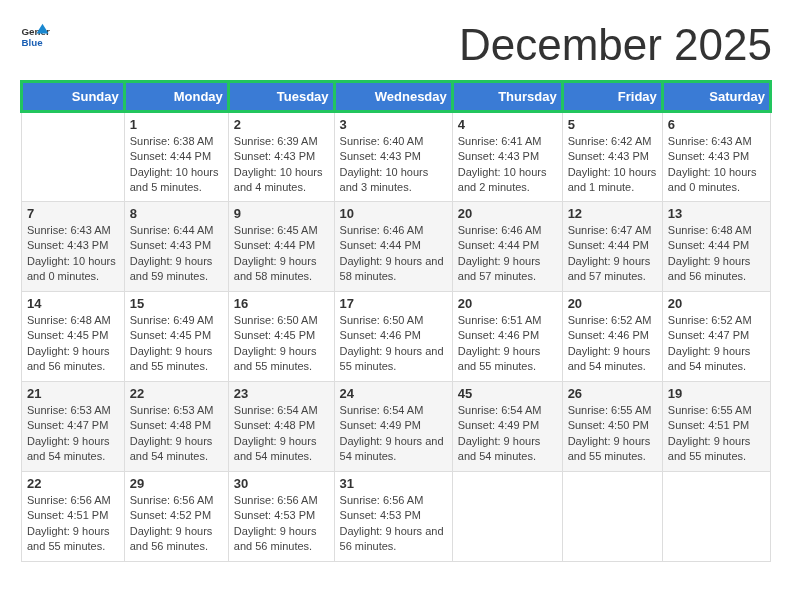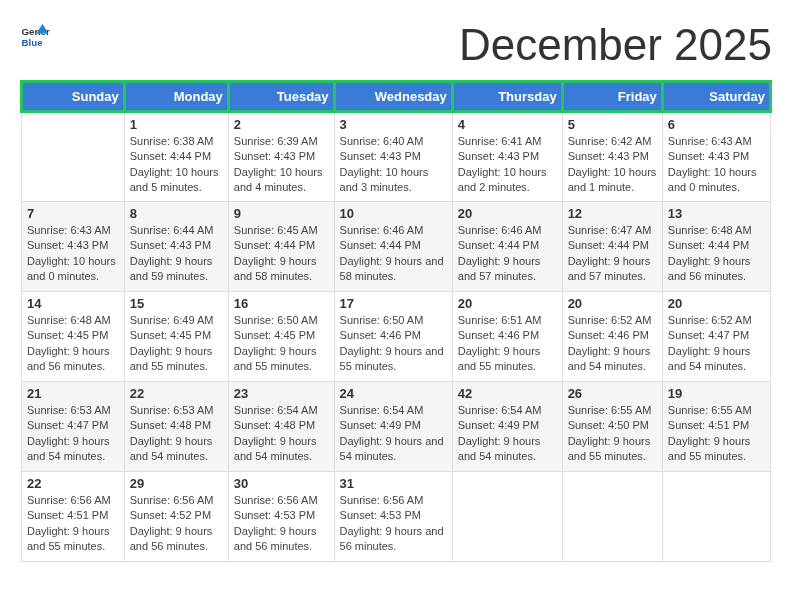--- a/index.html
+++ b/index.html
@@ -203,21 +203,21 @@
         </td>
         <td>
           <span class="day-number">23</span>
           <div class="cell-content">Sunrise: 6:54 AM<br>Sunset: 4:48 PM<br>Daylight: 9 hours and 54 minutes.</div>
         </td>
         <td>
           <span class="day-number">24</span>
           <div class="cell-content">Sunrise: 6:54 AM<br>Sunset: 4:49 PM<br>Daylight: 9 hours and 54 minutes.</div>
         </td>
         <td>
-          <span class="day-number">42</span>
+          <span class="day-number">45</span>
           <div class="cell-content">Sunrise: 6:54 AM<br>Sunset: 4:49 PM<br>Daylight: 9 hours and 54 minutes.</div>
         </td>
         <td>
           <span class="day-number">26</span>
           <div class="cell-content">Sunrise: 6:55 AM<br>Sunset: 4:50 PM<br>Daylight: 9 hours and 55 minutes.</div>
         </td>
         <td>
           <span class="day-number">19</span>
           <div class="cell-content">Sunrise: 6:55 AM<br>Sunset: 4:51 PM<br>Daylight: 9 hours and 55 minutes.</div>
         </td>

